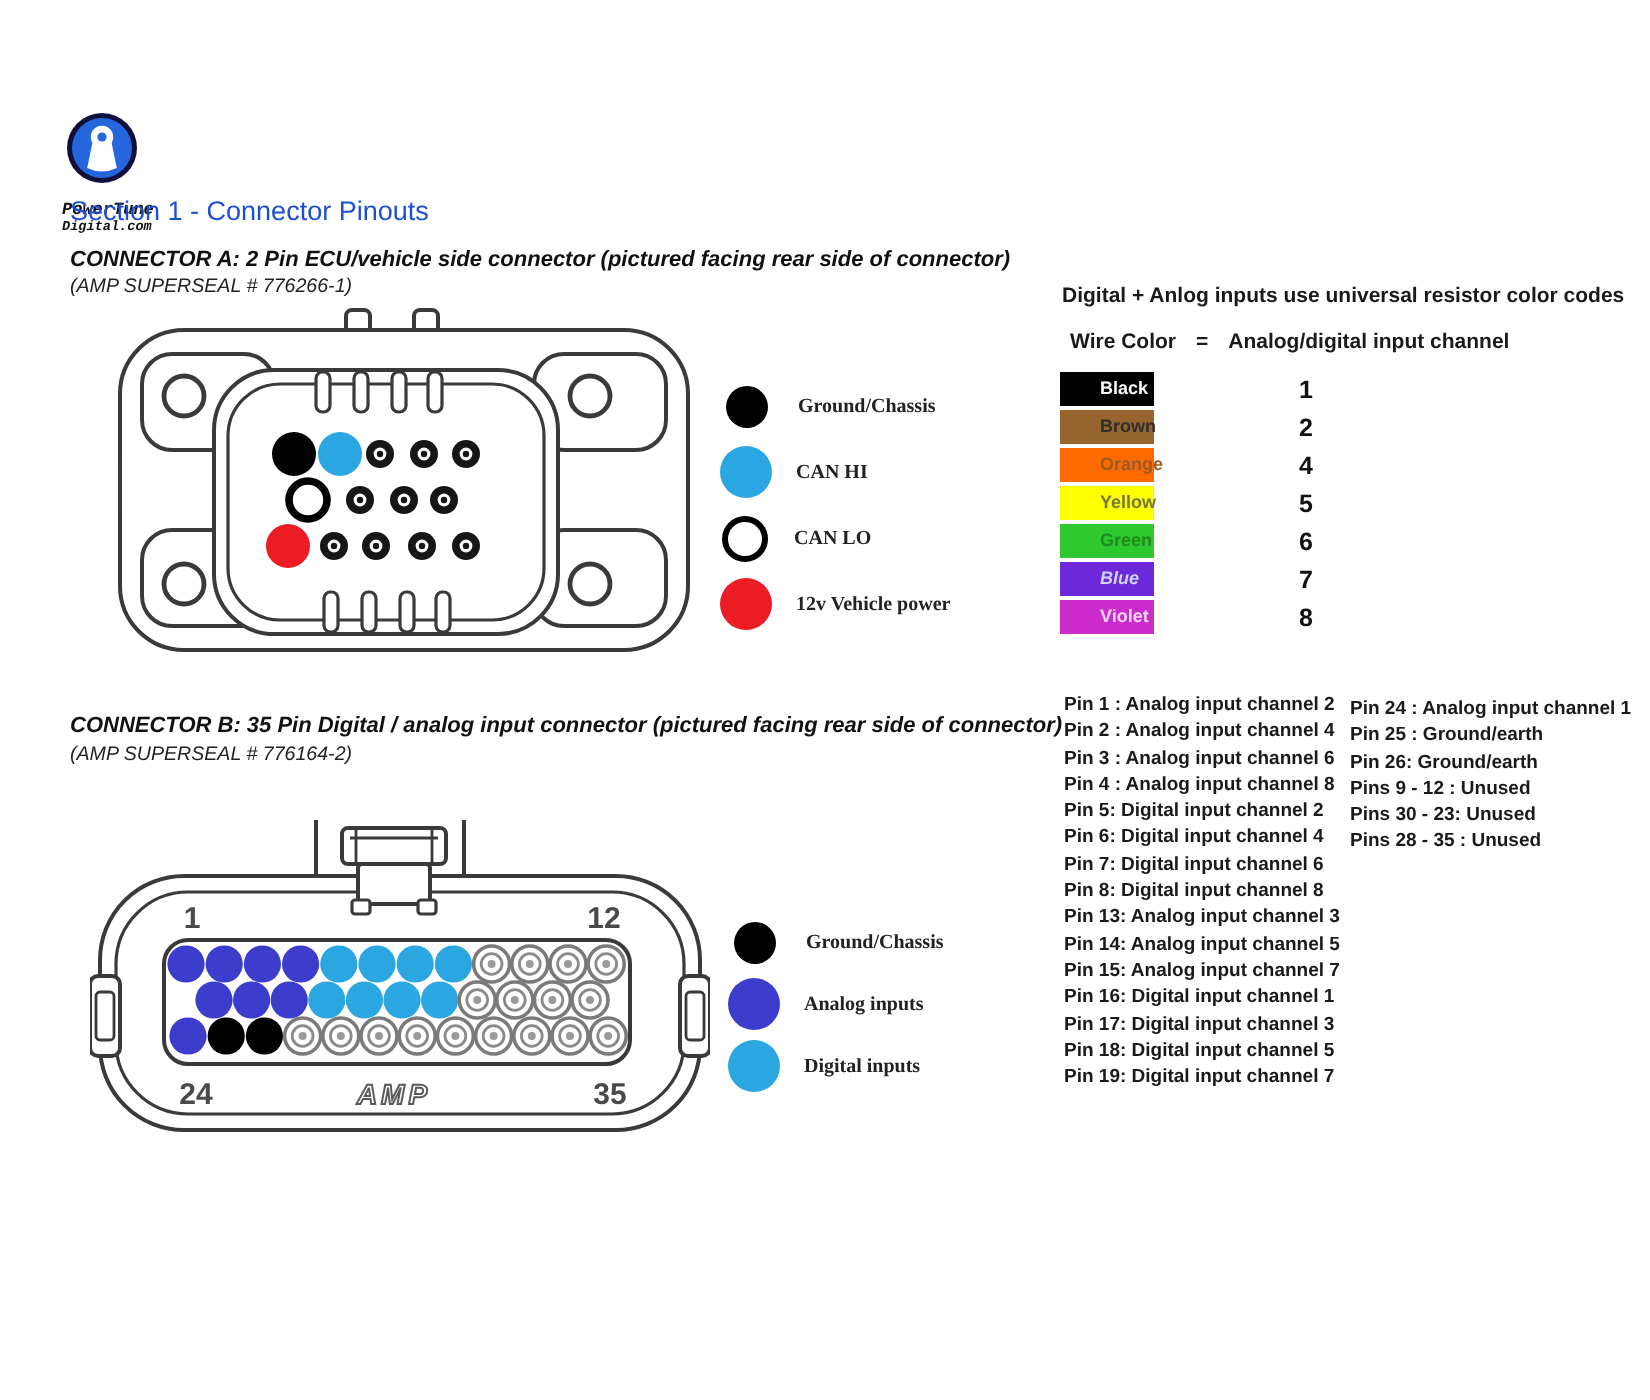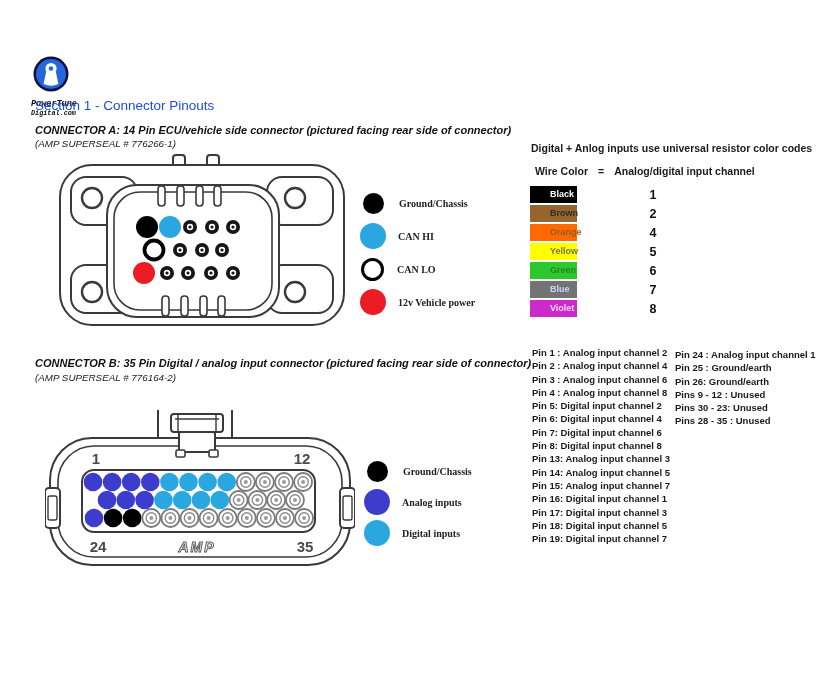--- a/index.html
+++ b/index.html
@@ -68,21 +68,21 @@
       <circle cx="20" cy="13.5" r="5.6" fill="#ffffff"></circle>
       <path d="M15.2 16.5 L12.6 29 Q20 32.5 27.4 29 L24.8 16.5 Z" fill="#ffffff"></path>
       <circle cx="20" cy="13.5" r="2.3" fill="#2467dd"></circle>
     </svg>
     <div class="logo-text logo-line1">PowerTune</div>
     <div class="logo-text logo-line2">Digital.com</div>
   </div>
 
   <div class="abs section-title">Section 1 - Connector Pinouts</div>
 
-  <div class="abs conn-title conn-a-title">CONNECTOR A: 14 Pin ECU/vehicle side connector (pictured facing rear side of connector)</div>
+  <div class="abs conn-title conn-a-title">CONNECTOR A: 2 Pin ECU/vehicle side connector (pictured facing rear side of connector)</div>
   <div class="abs conn-part conn-a-part">(AMP SUPERSEAL # 776266-1)</div>
 
   <svg class="abs" style="left:57px;top:152px;" width="290" height="185" viewBox="0 0 290 185">
     <g fill="#ffffff" stroke="#3a3a3a" stroke-width="2">
 
       <rect x="116" y="3" width="12" height="16" rx="3"></rect>
       <rect x="150" y="3" width="12" height="16" rx="3"></rect>
 
       <rect x="3" y="13" width="284" height="160" rx="32"></rect>
 
@@ -189,21 +189,21 @@
       </div>
       <div class="wc-row">
         <div class="wc-swatch" style="background: rgb(255, 255, 0); color: rgb(119, 119, 58);">Yellow</div>
         <div class="wc-channel">5</div>
       </div>
       <div class="wc-row">
         <div class="wc-swatch" style="background: rgb(46, 199, 46); color: rgb(31, 138, 31);">Green</div>
         <div class="wc-channel">6</div>
       </div>
       <div class="wc-row">
-        <div class="wc-swatch" style="background: #737373; color: rgb(205, 213, 255);">Blue</div>
+        <div class="wc-swatch" style="background: #6d28d9; color: rgb(205, 213, 255); font-style: italic;">Blue</div>
         <div class="wc-channel">7</div>
       </div>
       <div class="wc-row">
         <div class="wc-swatch" style="background: rgb(204, 43, 204); color: rgb(242, 215, 242);">Violet</div>
         <div class="wc-channel">8</div>
       </div>
     </div>
 
   <div class="abs conn-title conn-b-title">CONNECTOR B: 35 Pin Digital / analog input connector  (pictured facing rear side of connector)</div>
   <div class="abs conn-part conn-b-part">(AMP SUPERSEAL # 776164-2)</div>

